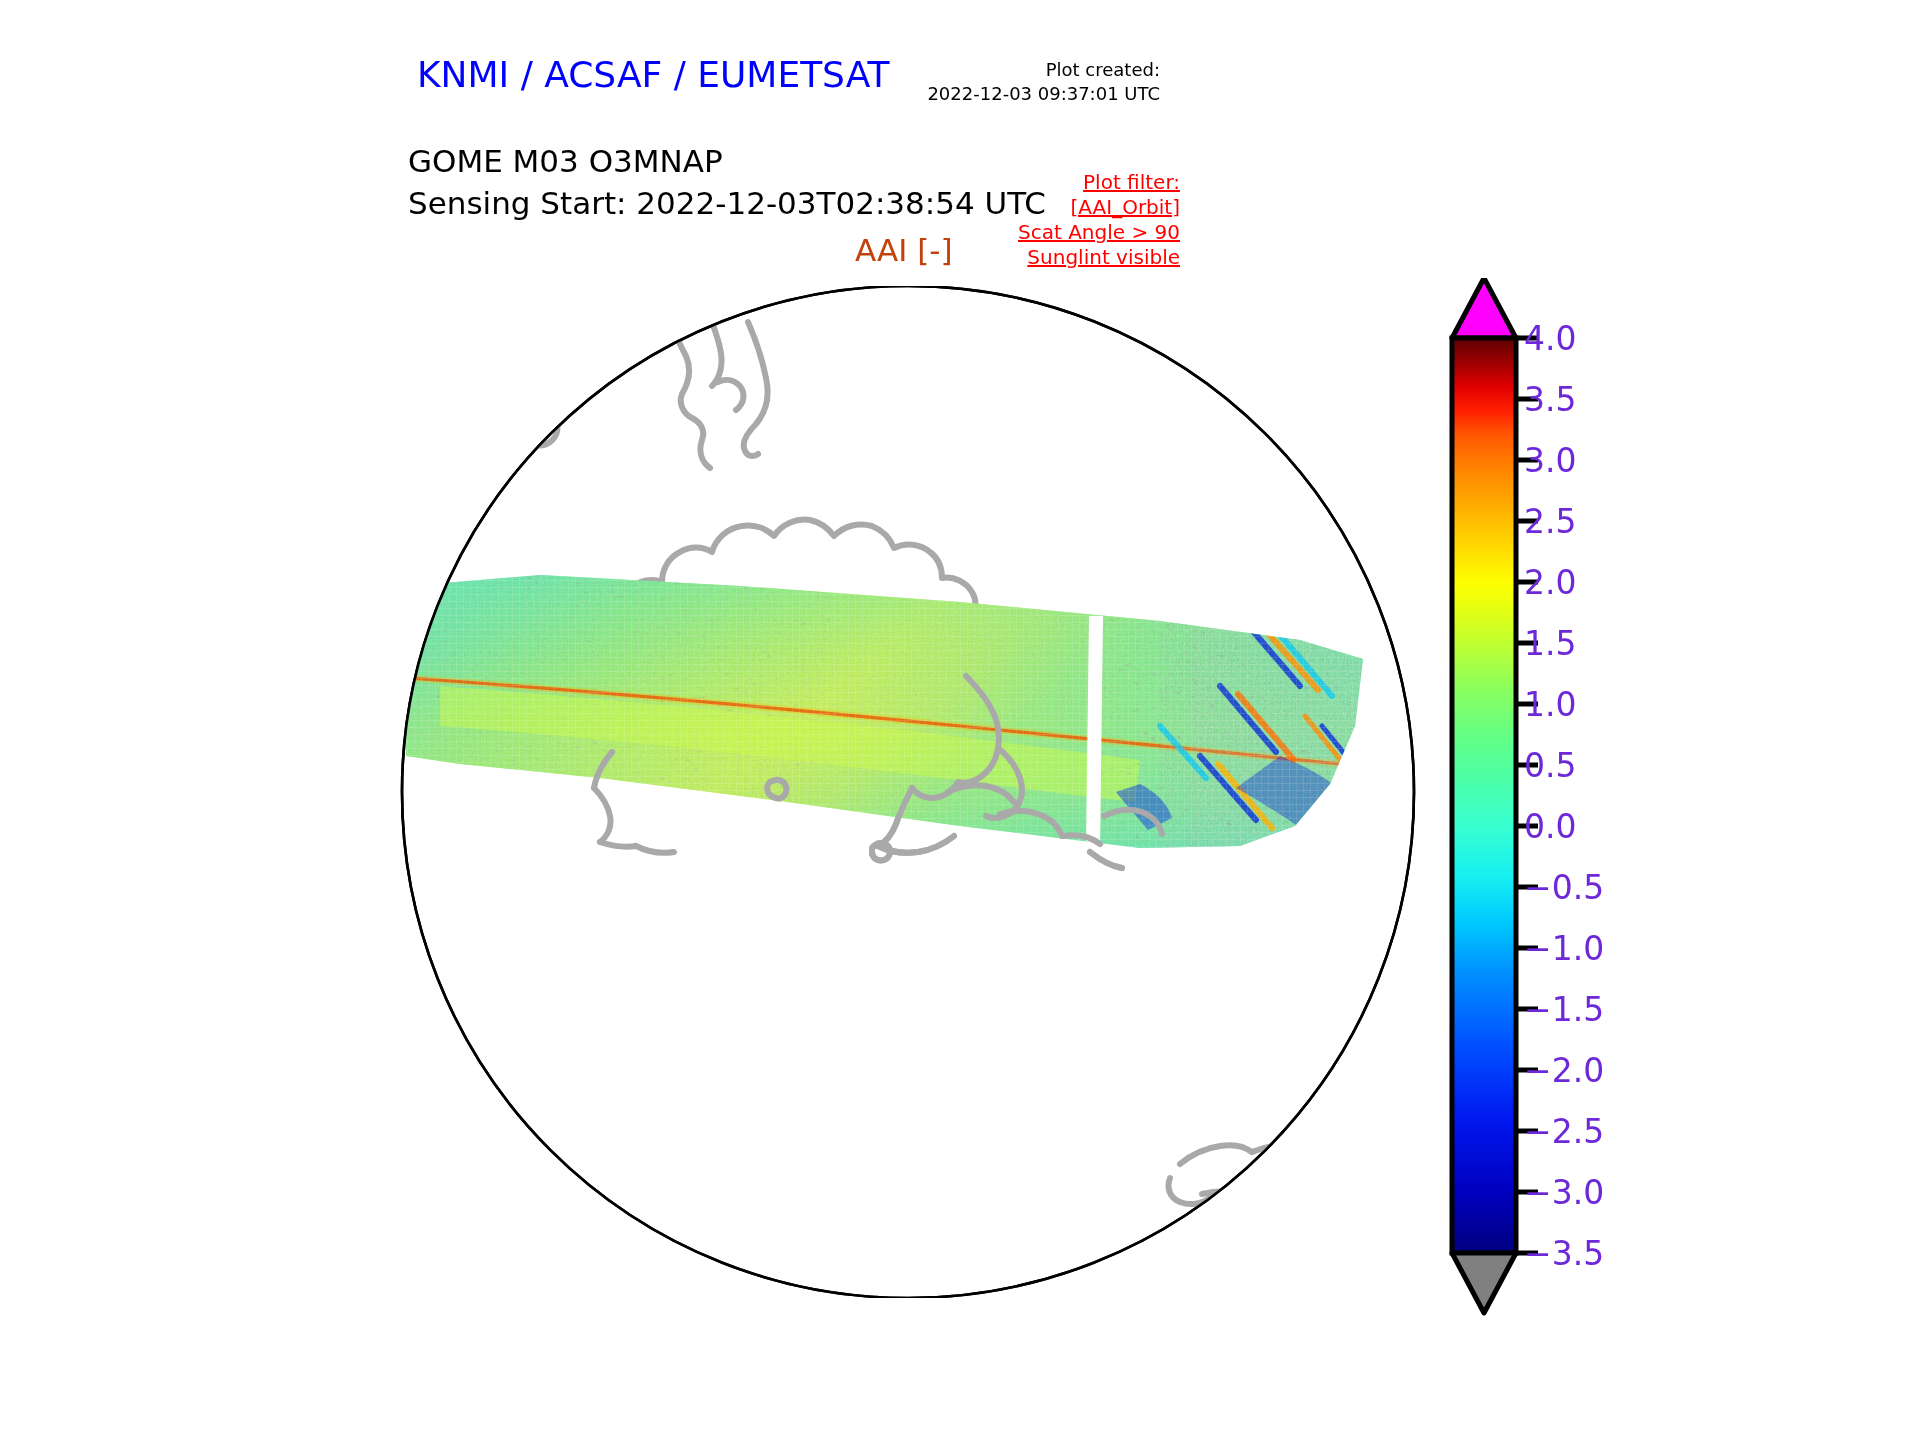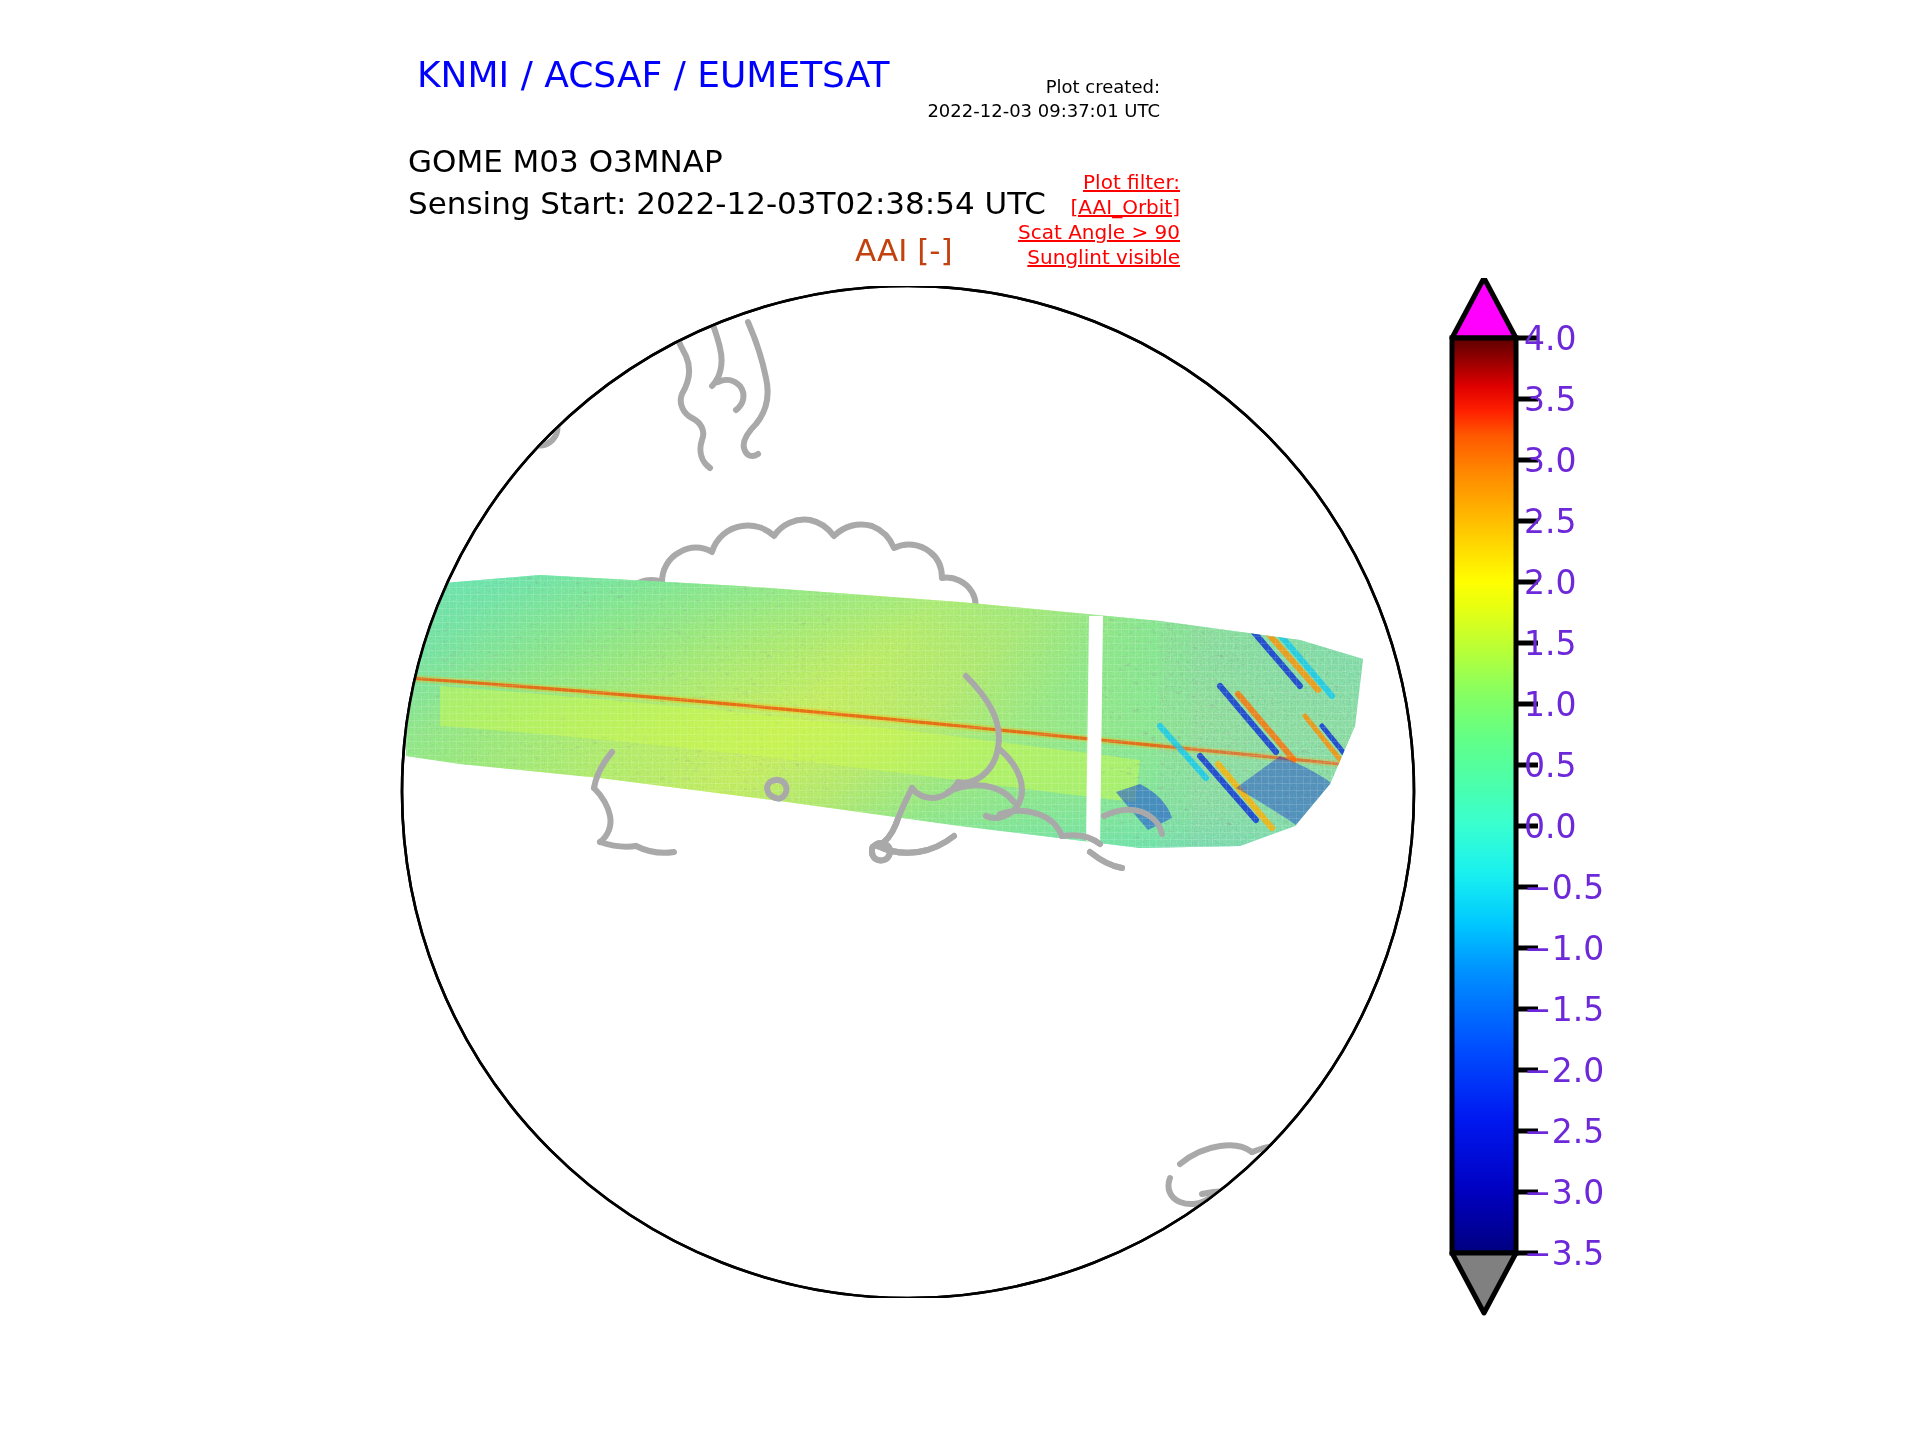--- a/index.html
+++ b/index.html
@@ -30,21 +30,21 @@
     top: 54px;
     font-size: 36px;
     color: #0000ff;
     letter-spacing: 0px;
     white-space: nowrap;
     margin-left: 9px;
   }
   .plot-created {
     position: absolute;
     right: 760px;
-    top: 75px;
+    top: 58px;
     width: 360px;
     text-align: right;
     font-size: 18px;
     line-height: 24px;
     color: #000000;
     white-space: nowrap;
   }
   .plot-created div { display: block; }
 
   .product-title {

